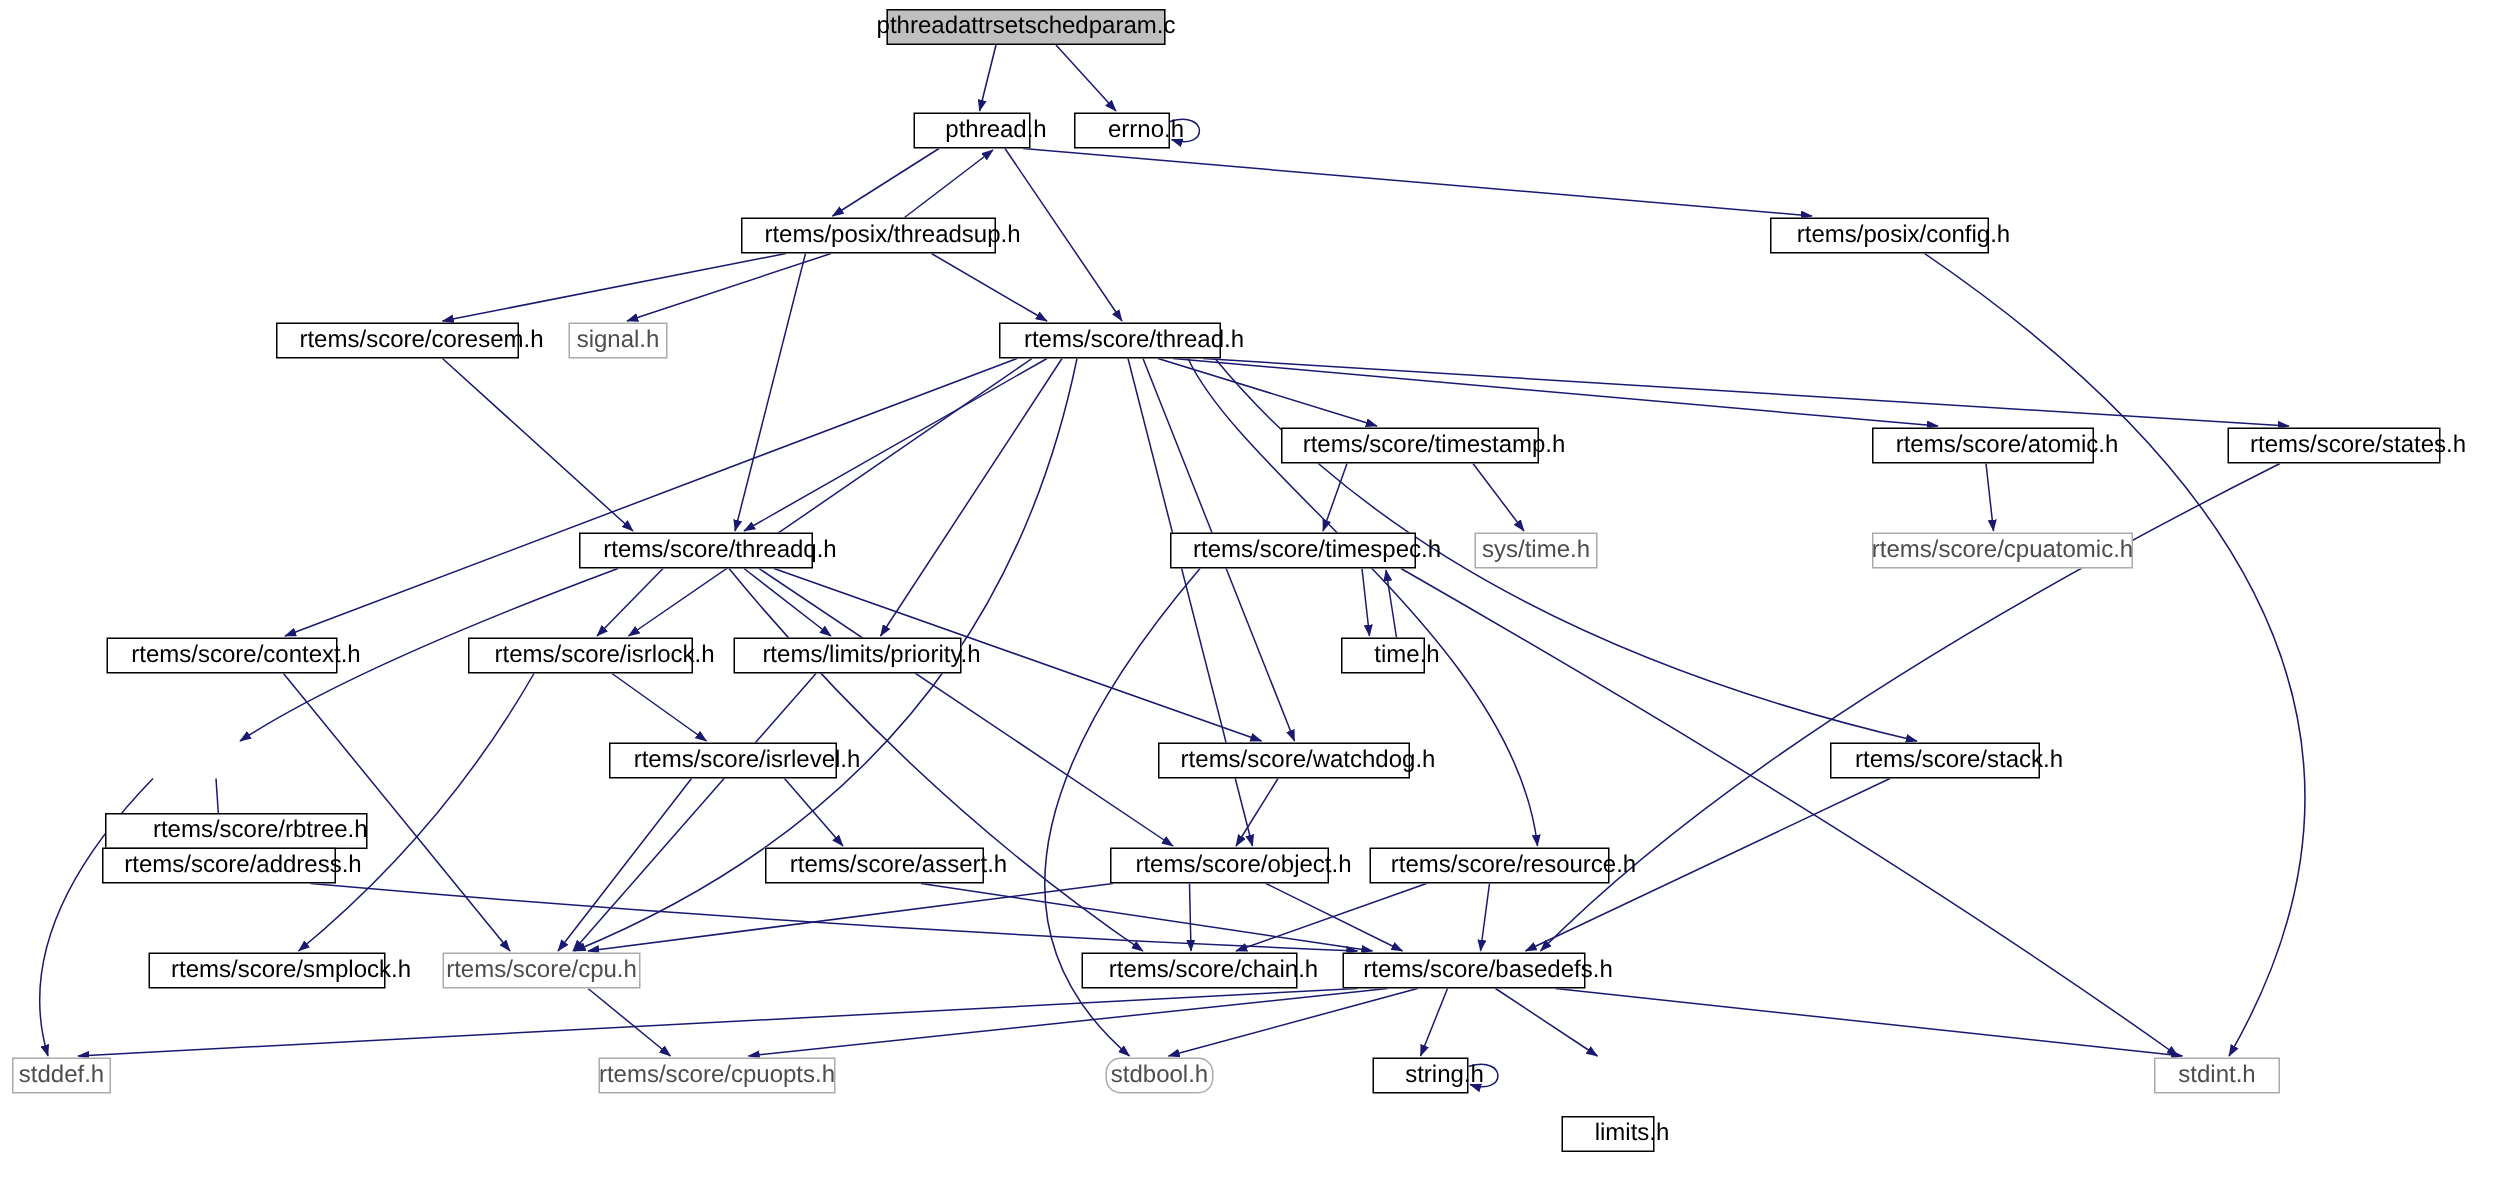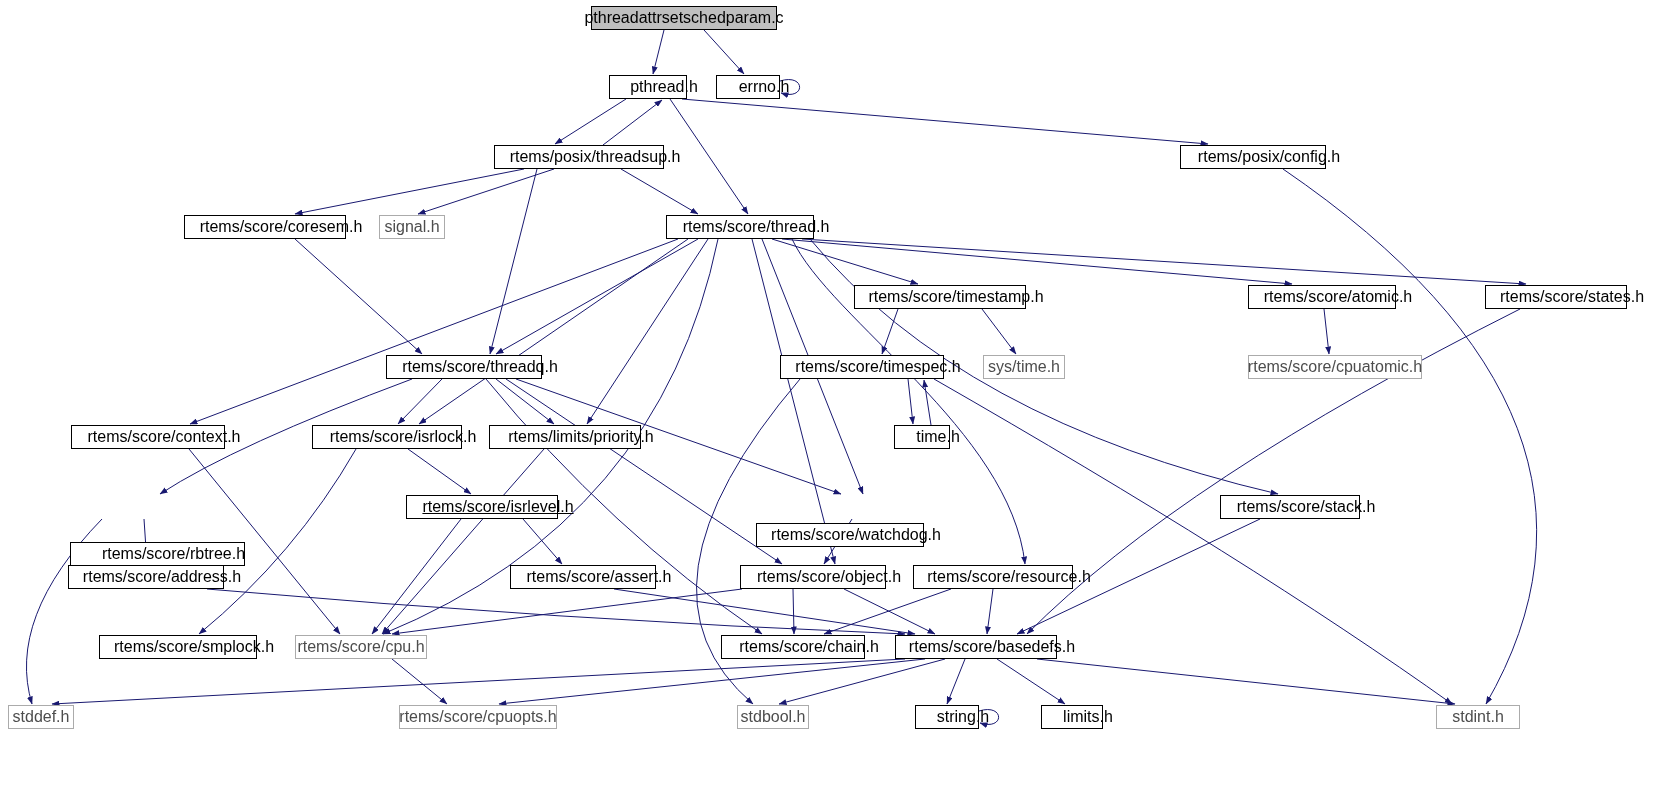--- a/index.html
+++ b/index.html
@@ -157,24 +157,24 @@
       </div>
       <div class="node doc" style="left: 489px; top: 425px; width: 152px; height: 24px;">
         <span>rtems/limits/priority.h</span>
       </div>
       <div class="node doc" style="left: 894px; top: 425px; width: 56px; height: 24px;">
         <span>time.h</span>
       </div>
       <div class="node doc" style="left: 70px; top: 495px; width: 175px; height: 24px; margin-top: 47px;">
         <span>rtems/score/rbtree.h</span>
       </div>
-      <div class="node doc" style="left: 406px; top: 495px; width: 152px; height: 24px; text-decoration: underline;">
+      <div class="node doc" style="left: 406px; top: 495px; width: 152px; height: 24px;">
         <span>rtems/score/isrlevel.h</span>
       </div>
-      <div class="node doc" style="left: 756px; top: 495px; width: 168px; height: 24px; margin-top: 28px;">
+      <div class="node doc" style="left: 772px; top: 495px; width: 168px; height: 24px;">
         <span>rtems/score/watchdog.h</span>
       </div>
       <div class="node doc" style="left: 1220px; top: 495px; width: 140px; height: 24px;">
         <span>rtems/score/stack.h</span>
       </div>
       <div class="node doc" style="left: 68px; top: 565px; width: 156px; height: 24px; text-align: center;">
         <span>rtems/score/address.h</span>
       </div>
       <div class="node doc" style="left: 510px; top: 565px; width: 146px; height: 24px;">
         <span>rtems/score/assert.h</span>
@@ -196,26 +196,26 @@
       </div>
       <div class="node doc" style="left: 895px; top: 635px; width: 162px; height: 24px;">
         <span>rtems/score/basedefs.h</span>
       </div>
       <div class="node undoc" style="left: 8px; top: 705px; width: 66px; height: 24px;">
         <span>stddef.h</span>
       </div>
       <div class="node undoc" style="left: 399px; top: 705px; width: 158px; height: 24px;">
         <span>rtems/score/cpuopts.h</span>
       </div>
-      <div class="node undoc" style="left: 737px; top: 705px; width: 72px; height: 24px;">
+      <div class="node undoc" style="left: 737px; top: 705px; width: 72px; height: 24px; border-radius: 10px;">
         <span>stdbool.h</span>
       </div>
       <div class="node doc" style="left: 915px; top: 705px; width: 64px; height: 24px;">
         <span>string.h</span>
       </div>
-      <div class="node doc" style="left: 1041px; top: 705px; width: 62px; height: 24px;">
+      <div class="node doc" style="left: 1041px; top: 744px; width: 62px; height: 24px;">
         <span>limits.h</span>
       </div>
       <div class="node undoc" style="left: 1436px; top: 705px; width: 84px; height: 24px;">
         <span>stdint.h</span>
       </div>
     </div>
 </div>
 
 </body></html>

